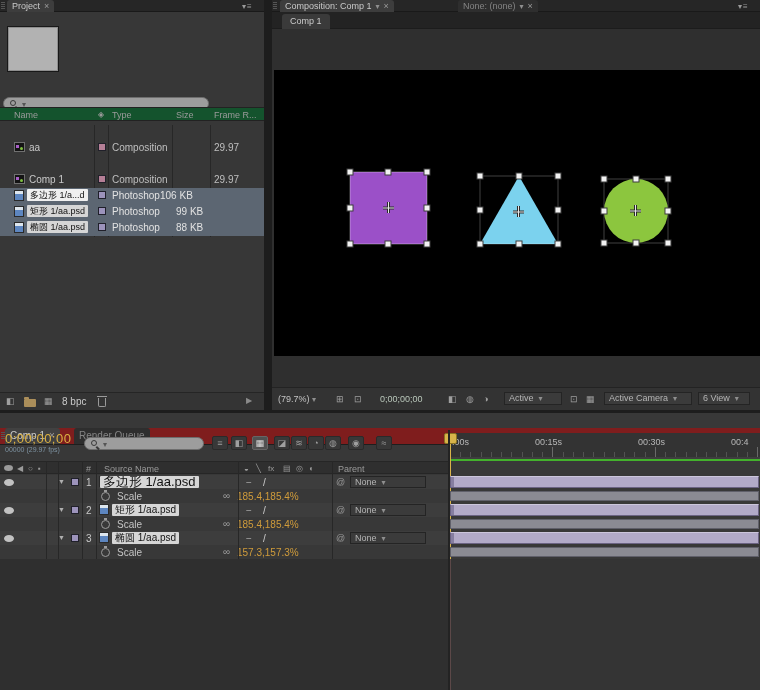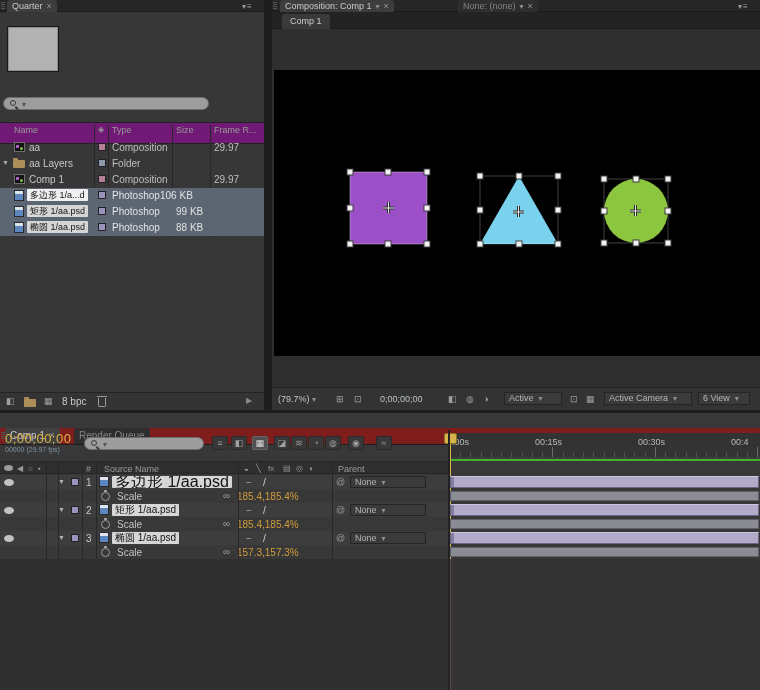--- a/index.html
+++ b/index.html
@@ -50,57 +50,50 @@
 .ruler{position:absolute;left:450px;top:20px;width:310px;height:24px;background-color:#333;background-image:repeating-linear-gradient(90deg,#6a6a6a 0 1px,transparent 1px 102.4px),repeating-linear-gradient(90deg,#525252 0 1px,transparent 1px 10.24px);background-size:100% 10px,100% 5px;background-position:left bottom,left bottom;background-repeat:no-repeat;overflow:hidden}
 .rlab{position:absolute;top:4px;font-size:9px;color:#b8b8b8;white-space:nowrap}
 </style>
 </head>
 <body>
 
 <div class="panel" style="left:0;top:0;width:264px;height:410px">
   <div class="tabbar" style="height:12px">
     <span class="grip"></span>
     <div class="tab" style="left:7px">
-      <span>Quarter</span><span class="x">×</span>
+      <span>Project</span><span class="x">×</span>
     </div>
     <span class="pmenu" style="left:242px">▾≡</span>
   </div>
 
   <div class="a" style="left:7px;top:26px;width:52px;height:46px;background:#b2b2b2;border:1px solid #181818;box-shadow:inset 0 0 0 1px #8e8e8e"></div>
 
   <div class="search" style="left:3px;top:97px;width:206px;height:13px">
     <span class="mag" style="left:6px;top:2px"></span>
     <span class="t" style="left:18px;top:2px;color:#555;font-size:8px">▾</span>
   </div>
 
-  <div class="a" style="left:0;top:122px;width:264px;height:22px;background:#701a75;border-top:1px solid #222;border-bottom:1px solid #222">
+  <div class="a" style="left:0;top:107px;width:264px;height:14px;background:#14532d;border-top:1px solid #222;border-bottom:1px solid #222">
     <span class="t hd" style="left:14px;top:2px">Name</span>
     <span class="t hd" style="left:98px;top:2px;font-size:8px">◈</span>
     <span class="t hd" style="left:112px;top:2px">Type</span>
     <span class="t hd" style="left:176px;top:2px">Size</span>
     <span class="t hd" style="left:214px;top:2px">Frame R...</span>
   </div>
   <div class="vline" style="left:94px;top:125px;height:112px"></div>
   <div class="vline" style="left:108px;top:125px;height:112px"></div>
   <div class="vline" style="left:172px;top:125px;height:112px"></div>
   <div class="vline" style="left:210px;top:125px;height:112px"></div>
 
   <div class="prow" style="top:140px">
     <span class="comp-ic" style="left:14px;top:2px"></span>
     <span class="t" style="left:29px;top:2px">aa</span>
     <span class="chip" style="left:98px;top:3px;background:#b57f96"></span>
     <span class="t" style="left:112px;top:2px;color:#bfbfbf">Composition</span>
     <span class="t" style="left:214px;top:2px;color:#bfbfbf">29.97</span>
-  </div>
-  <div class="prow" style="top:156px">
-    <span class="t" style="left:2px;top:3px;font-size:7px;color:#aaa">▼</span>
-    <span class="folder-ic" style="left:13px;top:4px"></span>
-    <span class="t" style="left:29px;top:2px">aa Layers</span>
-    <span class="chip" style="left:98px;top:3px;background:#8f9aa8"></span>
-    <span class="t" style="left:112px;top:2px;color:#bfbfbf">Folder</span>
   </div>
   <div class="prow" style="top:172px">
     <span class="comp-ic" style="left:14px;top:2px"></span>
     <span class="t" style="left:29px;top:2px">Comp 1</span>
     <span class="chip" style="left:98px;top:3px;background:#b57f96"></span>
     <span class="t" style="left:112px;top:2px;color:#bfbfbf">Composition</span>
     <span class="t" style="left:214px;top:2px;color:#bfbfbf">29.97</span>
   </div>
   <div class="prow sel" style="top:188px">
     <span class="psd-ic" style="left:14px;top:2px"></span>
@@ -278,21 +271,21 @@
 
   <div class="a" style="left:450px;top:48px;width:310px;height:229px;background:#333;z-index:-1"></div>
 
   <div class="trow" style="top:62px">
     <div class="tl-left"></div>
     <span class="eye" style="left:4px;top:4px"></span>
     <span class="t" style="left:58px;top:3px;font-size:7px;color:#b0b0b0">▼</span>
     <span class="chip" style="left:71px;top:3px;background:#9c93bb"></span>
     <span class="t" style="left:86px;top:2px">1</span>
     <span class="psd-ic" style="left:99px;top:1px"></span>
-    <span class="namechip" style="left:112px;top:1px;max-width:122px;font-size:16px">多边形 1/aa.psd</span>
+    <span class="namechip" style="left:100px;top:1px;max-width:122px;font-size:13px">多边形 1/aa.psd</span>
     <span class="t" style="left:246px;top:2px;color:#aaa">−</span>
     <span class="t" style="left:263px;top:2px;color:#ccc">/</span>
     <span class="t" style="left:336px;top:2px;color:#999;font-size:9px">@</span>
     <div class="ddown" style="left:350px;top:1px;width:76px;height:12px;line-height:10px"><span>None</span><span class="ar">▾</span></div>
     <div class="lbar"></div>
   </div>
   <div class="trow" style="top:76px">
     <div class="tl-left prop"></div>
     <span class="stopw" style="left:101px;top:3px"></span>
     <span class="t" style="left:117px;top:2px;color:#c4c4c4">Scale</span>

